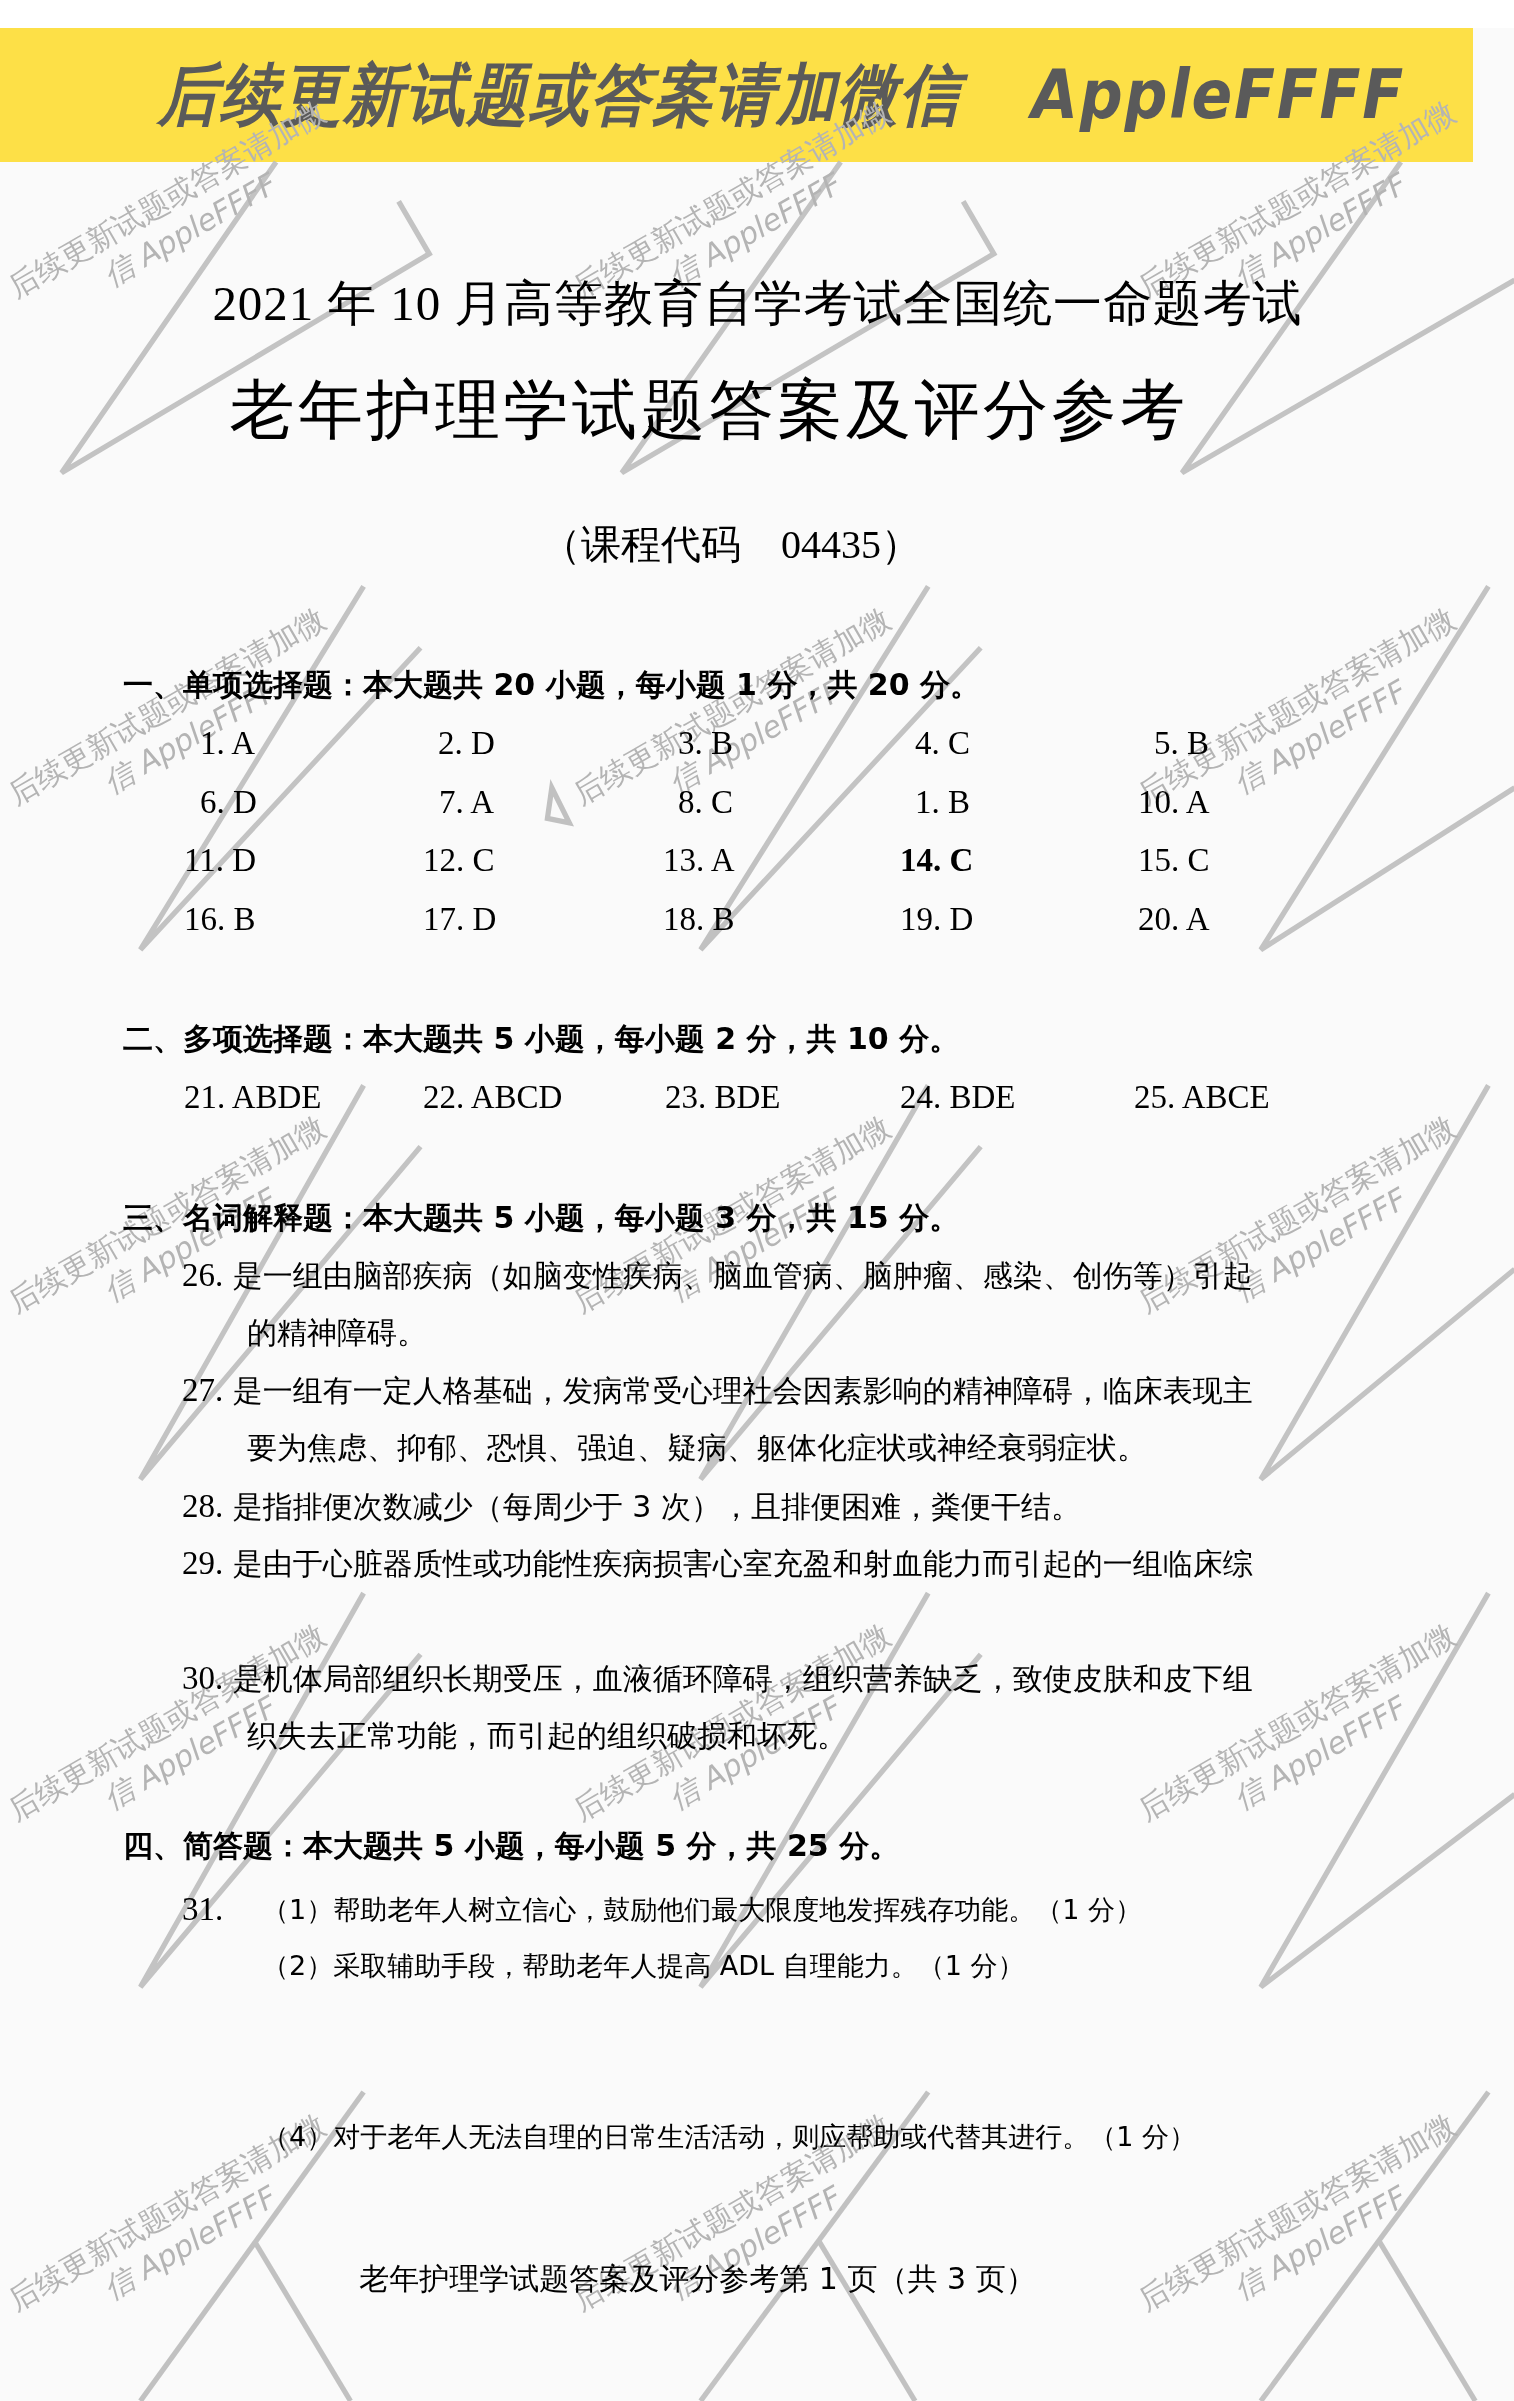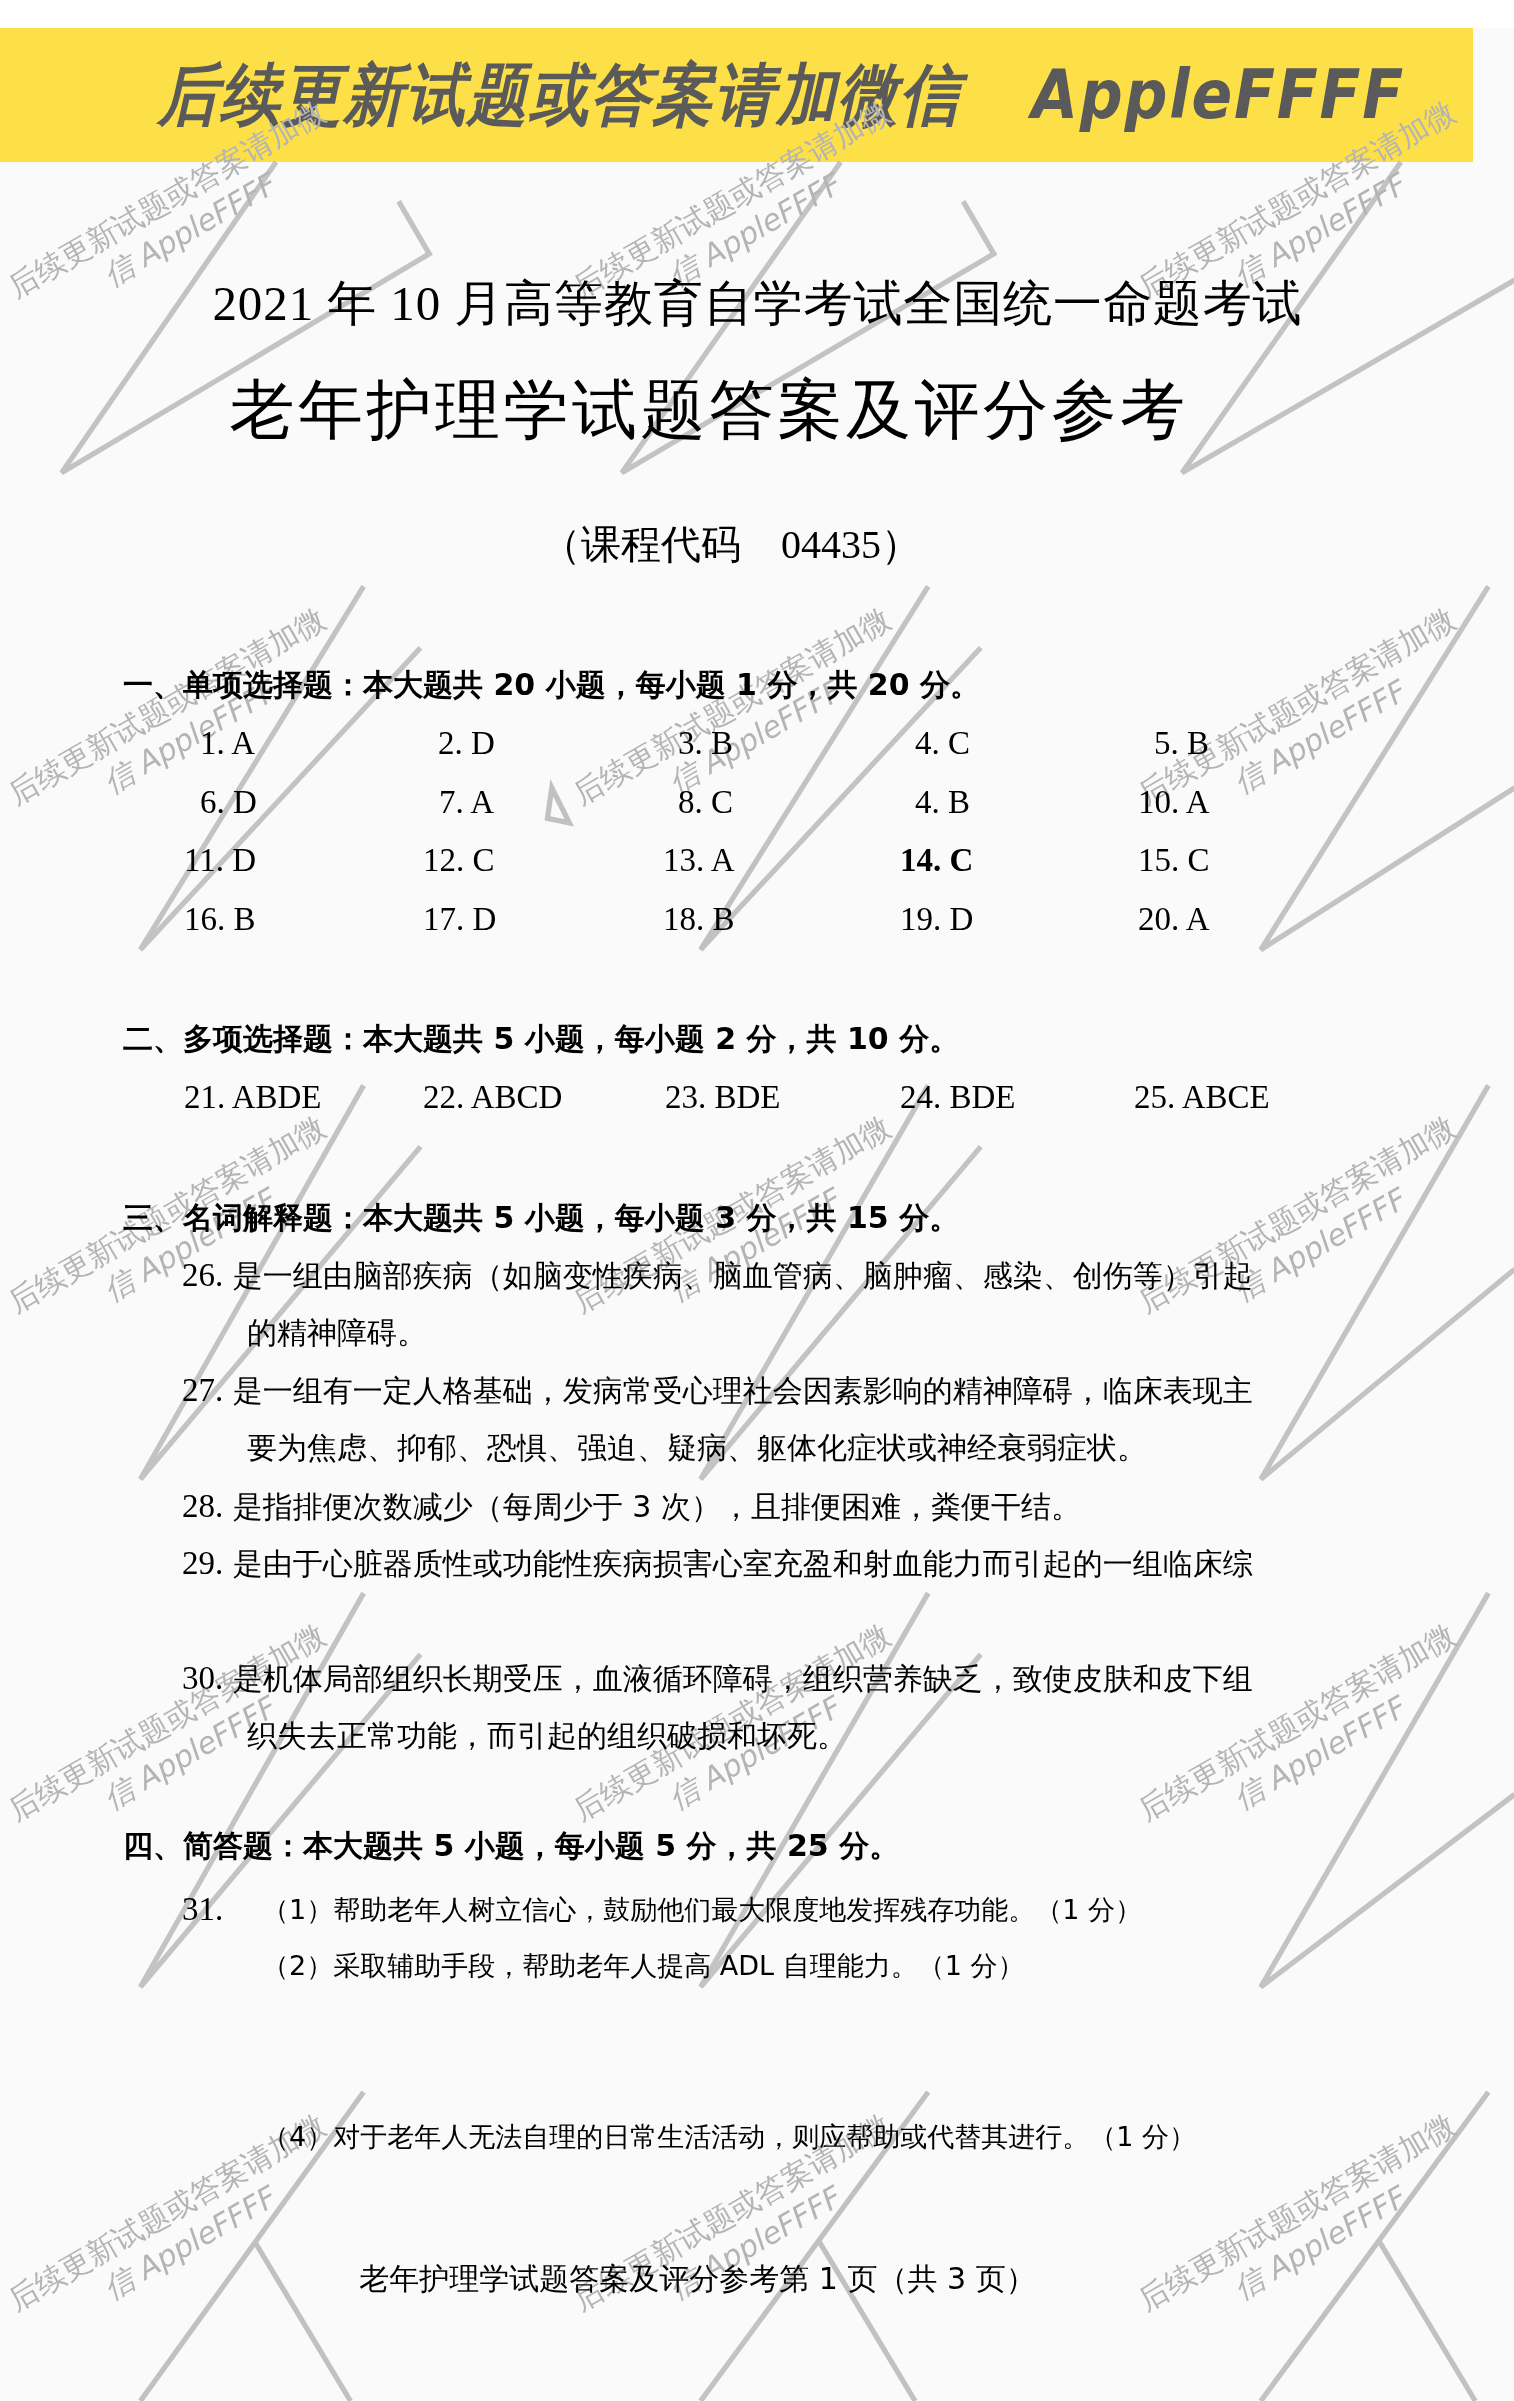--- a/index.html
+++ b/index.html
@@ -128,21 +128,21 @@
   <div>
     <div class="ans" style="left:200px; top:725px;">1. A</div>
     <div class="ans" style="left:438px; top:725px;">2. D</div>
     <div class="ans" style="left:678px; top:725px;">3. B</div>
     <div class="ans" style="left:915px; top:725px;">4. C</div>
     <div class="ans" style="left:1154px; top:725px;">5. B</div>
 
     <div class="ans" style="left:200px; top:784px;">6. D</div>
     <div class="ans" style="left:439px; top:784px;">7. A</div>
     <div class="ans" style="left:678px; top:784px;">8. C</div>
-    <div class="ans" style="left:915px; top:784px;">4. B</div>
+    <div class="ans" style="left:915px; top:784px;">1. B</div>
     <div class="ans" style="left:1138px; top:784px;">10. A</div>
 
     <div class="ans" style="left:184px; top:842px;">11. D</div>
     <div class="ans" style="left:423px; top:842px;">12. C</div>
     <div class="ans" style="left:663px; top:842px;">13. A</div>
     <div class="ans" style="left:900px; top:842px;font-weight:bold;">14. C</div>
     <div class="ans" style="left:1138px; top:842px;">15. C</div>
 
     <div class="ans" style="left:184px; top:901px;">16. B</div>
     <div class="ans" style="left:423px; top:901px;">17. D</div>

